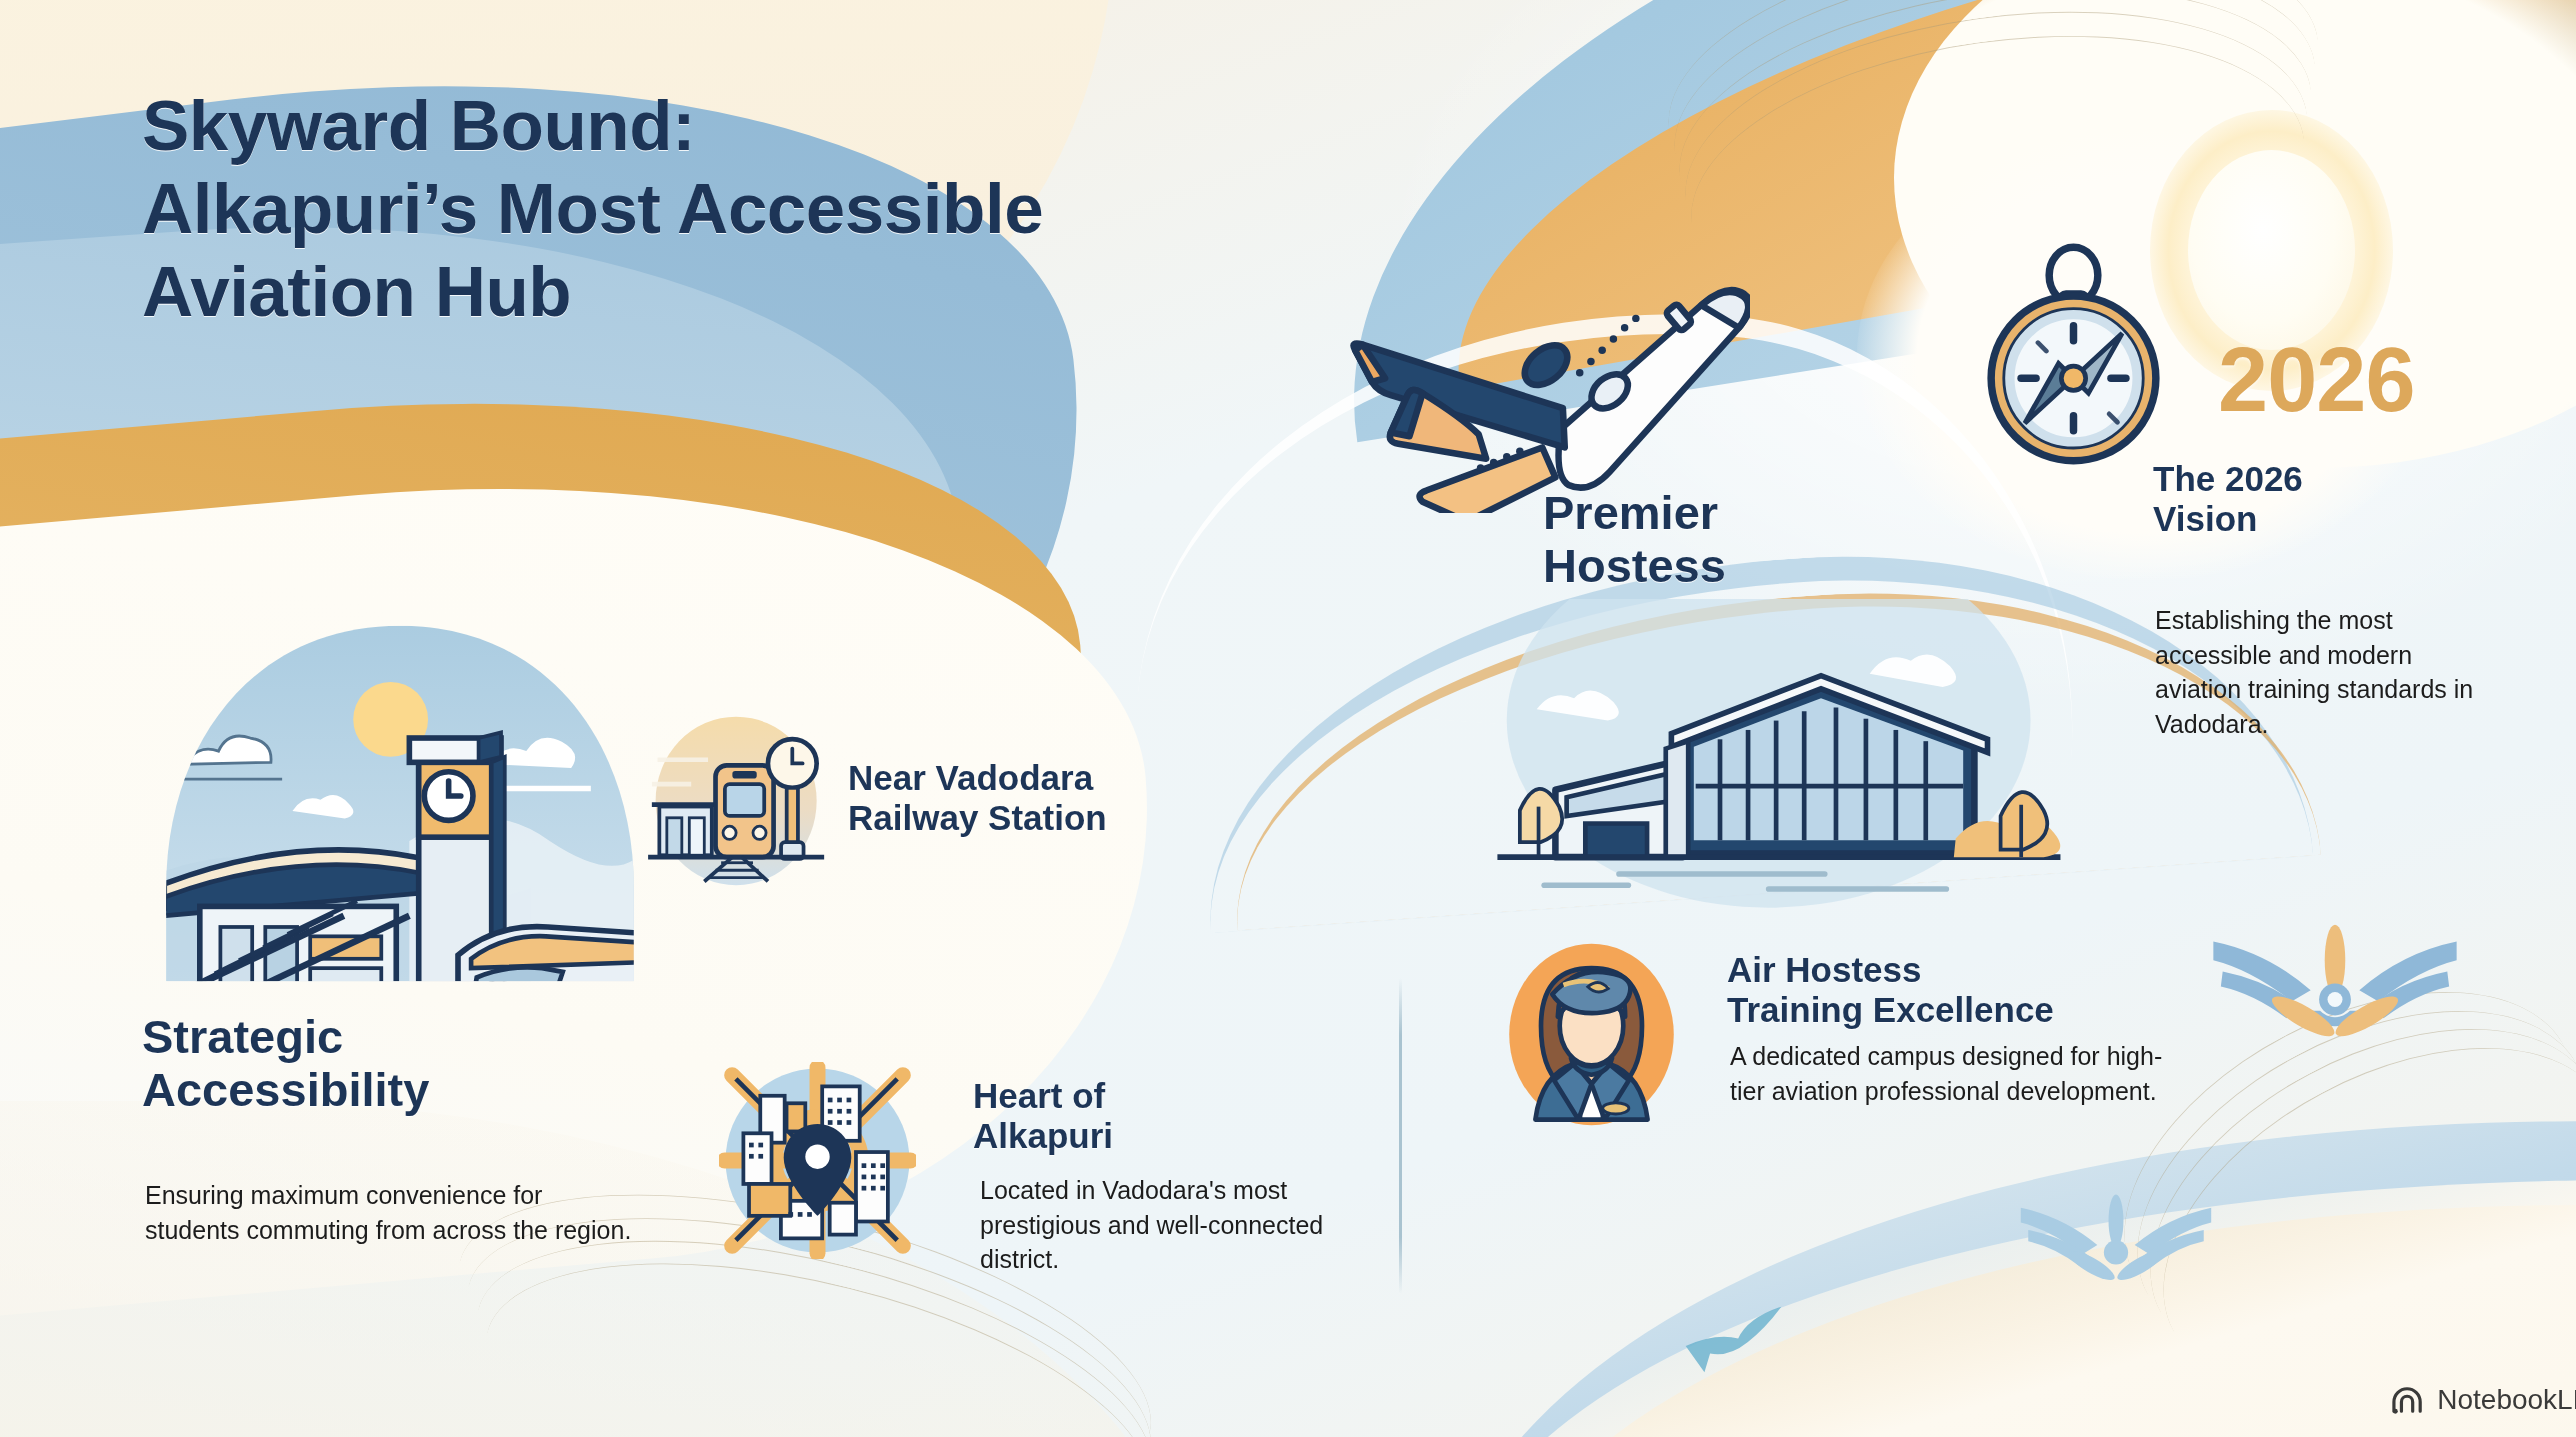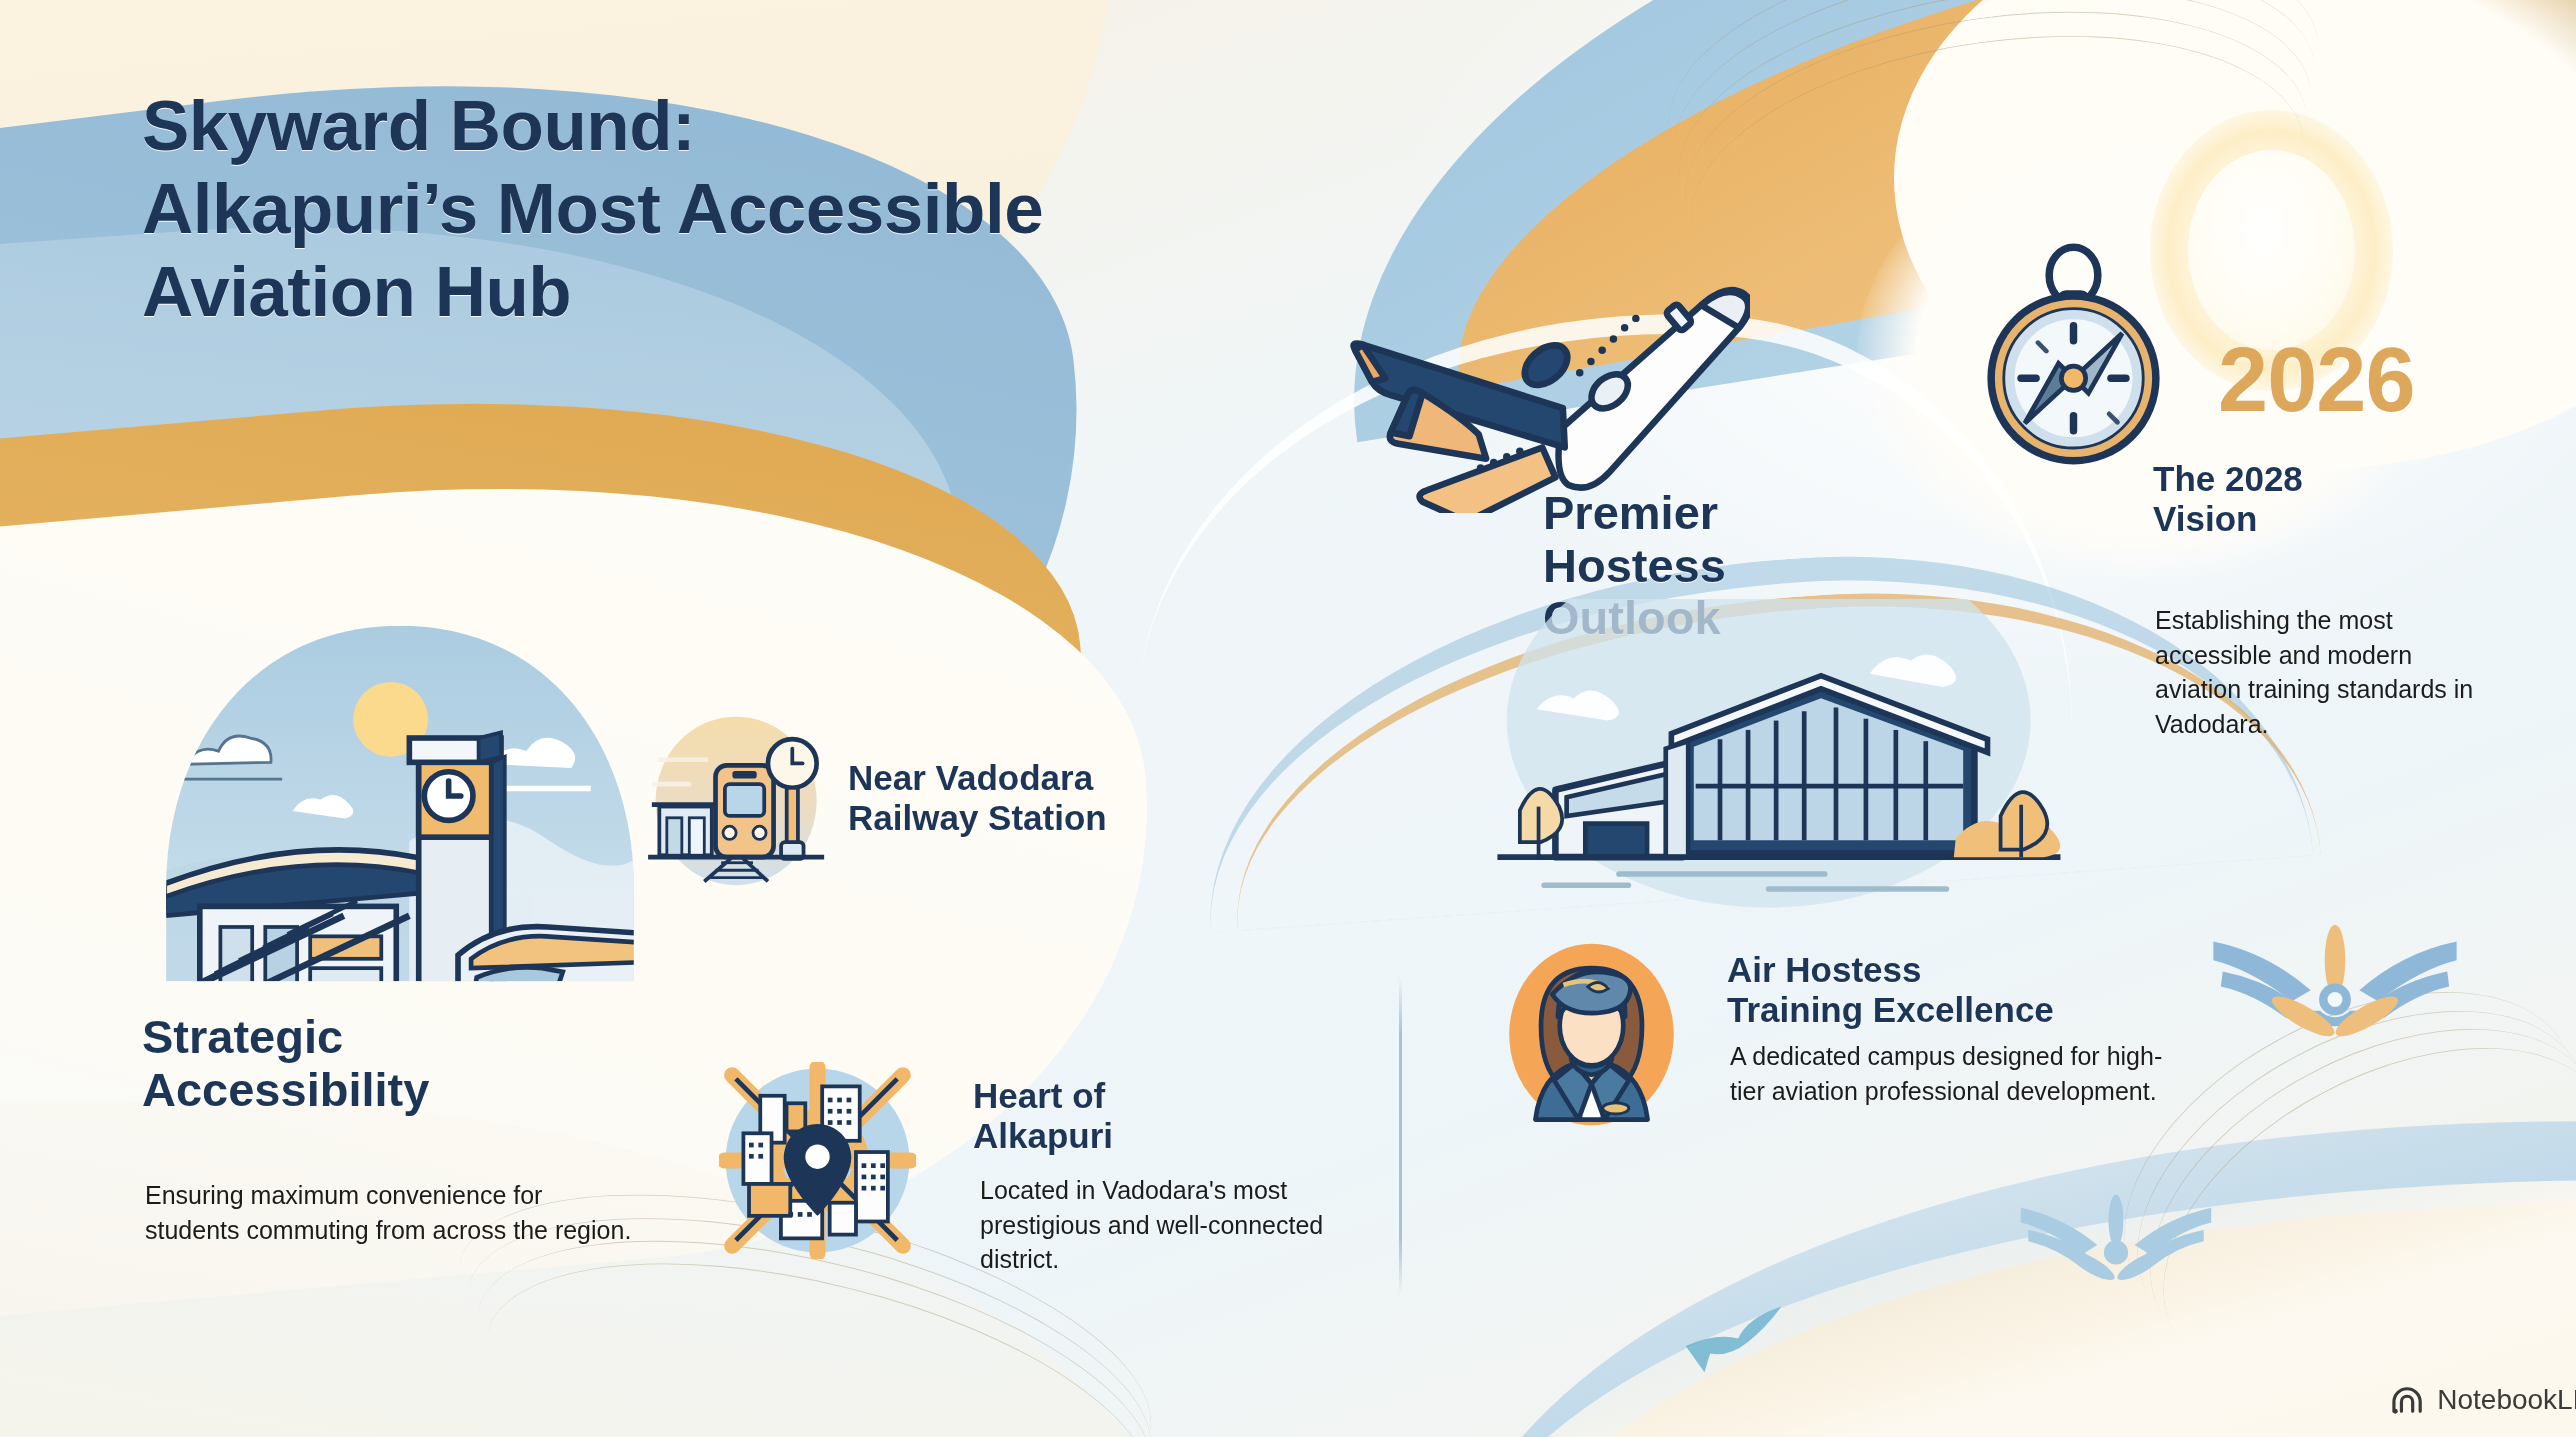--- a/index.html
+++ b/index.html
@@ -357,21 +357,20 @@
       <circle cx="162" cy="232" r="4"></circle>
         <circle cx="176" cy="226" r="4"></circle>
         <circle cx="190" cy="220" r="4"></circle>
       <circle cx="204" cy="214" r="4"></circle>
     </g>
   </svg>
 
   <div class="sec-h" style="left:1543px;top:487px;width:309px;">
     <div>Premier</div>
     <div>Hostess</div>
-    <div>Outlook</div>
   </div>
 
   <svg class="ill" style="left:1488px;top:599px;" width="580" height="318" viewBox="0 0 620 340">
     <defs>
         <clipPath id="bClip">
           <rect x="0" y="0" width="620" height="340" rx="0"></rect>
         </clipPath>
       </defs>
     <g clip-path="url(#bClip)">
       <ellipse cx="300" cy="130" rx="280" ry="200" fill="#cfe3ef" opacity=".75"></ellipse>
@@ -476,21 +475,21 @@
       <path d="M82 114 l9 9"></path>
         <path d="M158 190 l9 9"></path>
     </g>
     <path d="M120 152 L172 104 L136 168 Z" fill="#9fb7c8" stroke="#1d3557" stroke-width="5"></path>
     <path d="M120 152 L68 200 L104 136 Z" fill="#5b7d97" stroke="#1d3557" stroke-width="5"></path>
     <circle cx="120" cy="152" r="13" fill="#f0b868" stroke="#1d3557" stroke-width="5"></circle>
   </svg>
 
   <div class="year">2026</div>
   <div class="sub-h" style="left:2153px;top:459px;width:309px;">
-    <div>The 2028</div>
+    <div>The 2026</div>
     <div>Vision</div>
   </div>
   <div class="body-t" style="left:2155px;top:603px;width:337px;">Establishing the most accessible and modern aviation training standards in Vadodara.</div>
 
   <svg class="badge" style="left:2204px;top:917px;" width="262" height="150" viewBox="0 0 280 160">
     <g fill="#8fb8d8">
       <path d="M10 26 q58 12 104 52 l-20 12 q-44 -34 -84 -44 Z"></path>
       <path d="M20 58 q50 10 86 40 l-18 10 q-34 -26 -70 -34 Z"></path>
       <path d="M270 26 q-58 12 -104 52 l20 12 q44 -34 84 -44 Z"></path>
       <path d="M260 58 q-50 10 -86 40 l18 10 q34 -26 70 -34 Z"></path>

